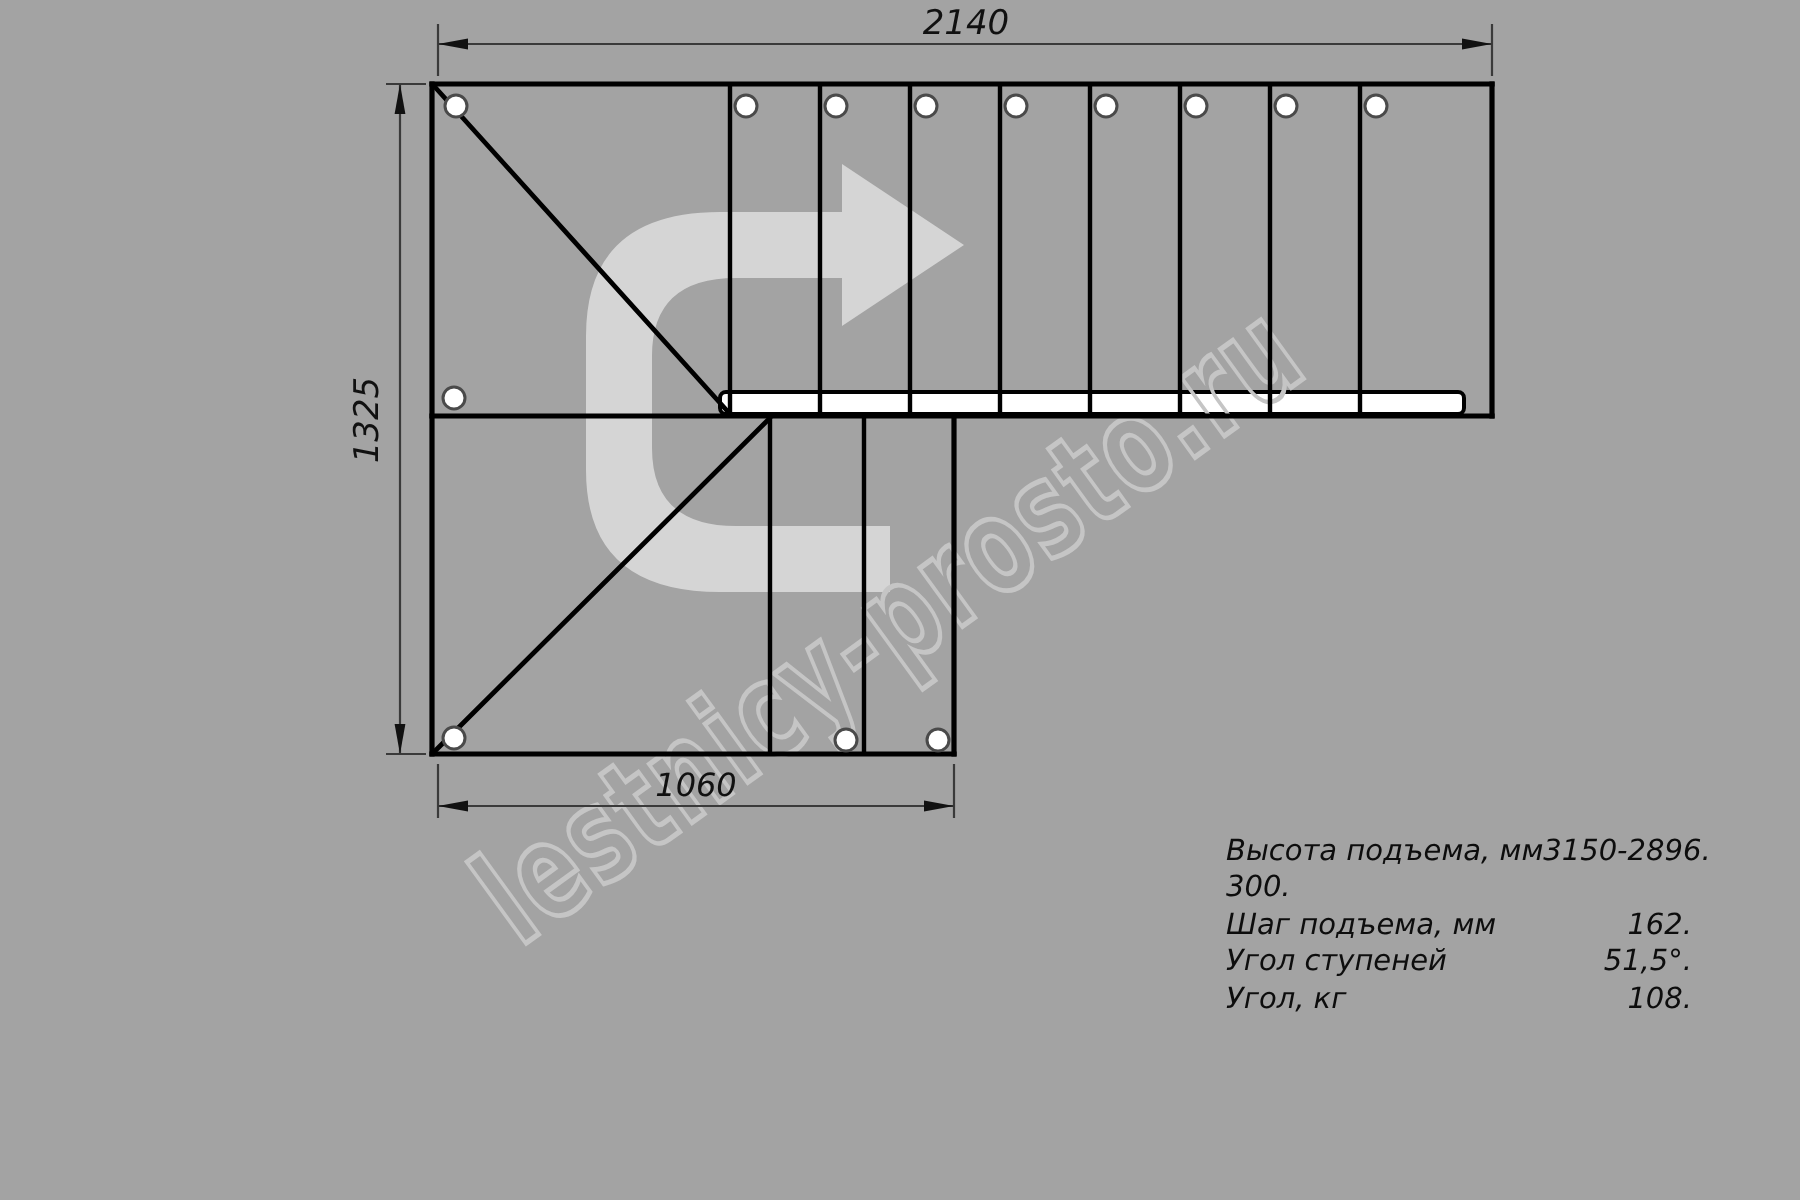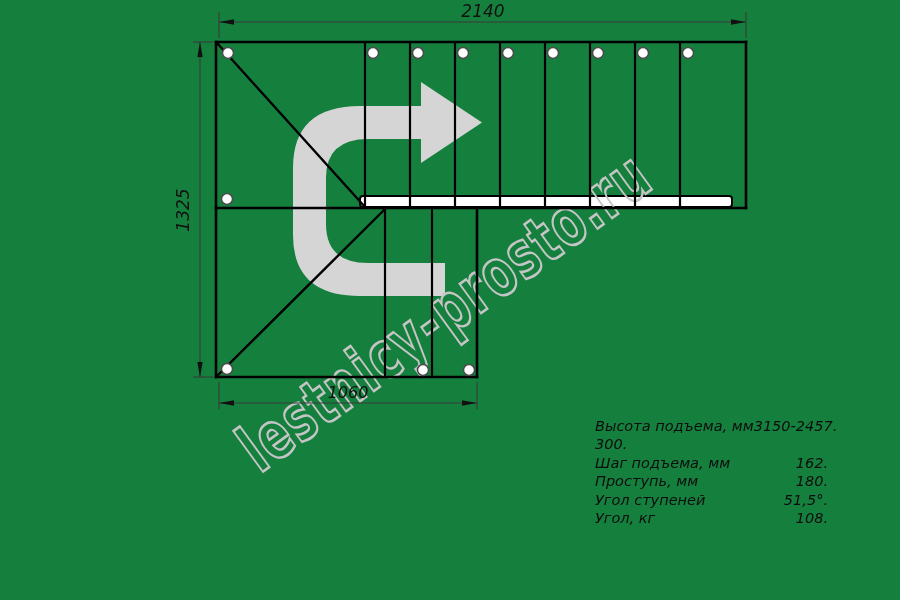--- a/index.html
+++ b/index.html
@@ -1,24 +1,24 @@
 <!DOCTYPE html>
 <html><head>
 <meta charset="utf-8">
 <style>
   html,body{margin:0;padding:0;background:#fff;}
   #stage{
-    position:relative;width:900px;height:600px;background:#15803d;overflow:hidden;
+    position:relative;width:900px;height:600px;background:#a3a3a3;overflow:hidden;
     font-family:"DejaVu Sans", sans-serif;
   }
   svg text{font-family:"DejaVu Sans", sans-serif;}
   .dim-label{font-style:italic;font-size:17px;fill:#111;}
   .dim-label-small{font-style:italic;font-size:16px;fill:#111;}
   #spec-table{
-    position:absolute;left:595px;top:417px;width:233px;
+    position:absolute;left:613px;top:417px;width:233px;
     font-style:italic;font-size:14.5px;line-height:18.4px;color:#0d0d0d;
   }
   .spec-row{display:flex;justify-content:space-between;white-space:nowrap;}
   .spec-label{text-align:left;}
   .spec-value{text-align:right;}
 </style>
 </head>
 <body>
 
 <div id="stage">
@@ -110,32 +110,28 @@
       <polygon points="219,403 234,400.3 234,405.7" fill="#111"></polygon>
       <polygon points="477,403 462,400.3 462,405.7" fill="#111"></polygon>
       <text class="dim-label-small" x="348" y="398" text-anchor="middle">1060</text>
     </g>
   </svg>
 
   
   <div id="spec-table">
     <div class="spec-row">
       <span class="spec-label">Высота подъема, мм</span>
-      <span class="spec-value">3150-2457.</span>
+      <span class="spec-value">3150-2896.</span>
     </div>
     <div class="spec-row">
       <span class="spec-value">300.</span>
     </div>
     <div class="spec-row">
       <span class="spec-label">Шаг подъема, мм</span>
       <span class="spec-value">162.</span>
-    </div>
-    <div class="spec-row">
-      <span class="spec-label">Проступь, мм</span>
-      <span class="spec-value">180.</span>
     </div>
     <div class="spec-row">
       <span class="spec-label">Угол ступеней</span>
       <span class="spec-value">51,5°.</span>
     </div>
     <div class="spec-row">
       <span class="spec-label">Угол, кг</span>
       <span class="spec-value">108.</span>
     </div>
   </div>

